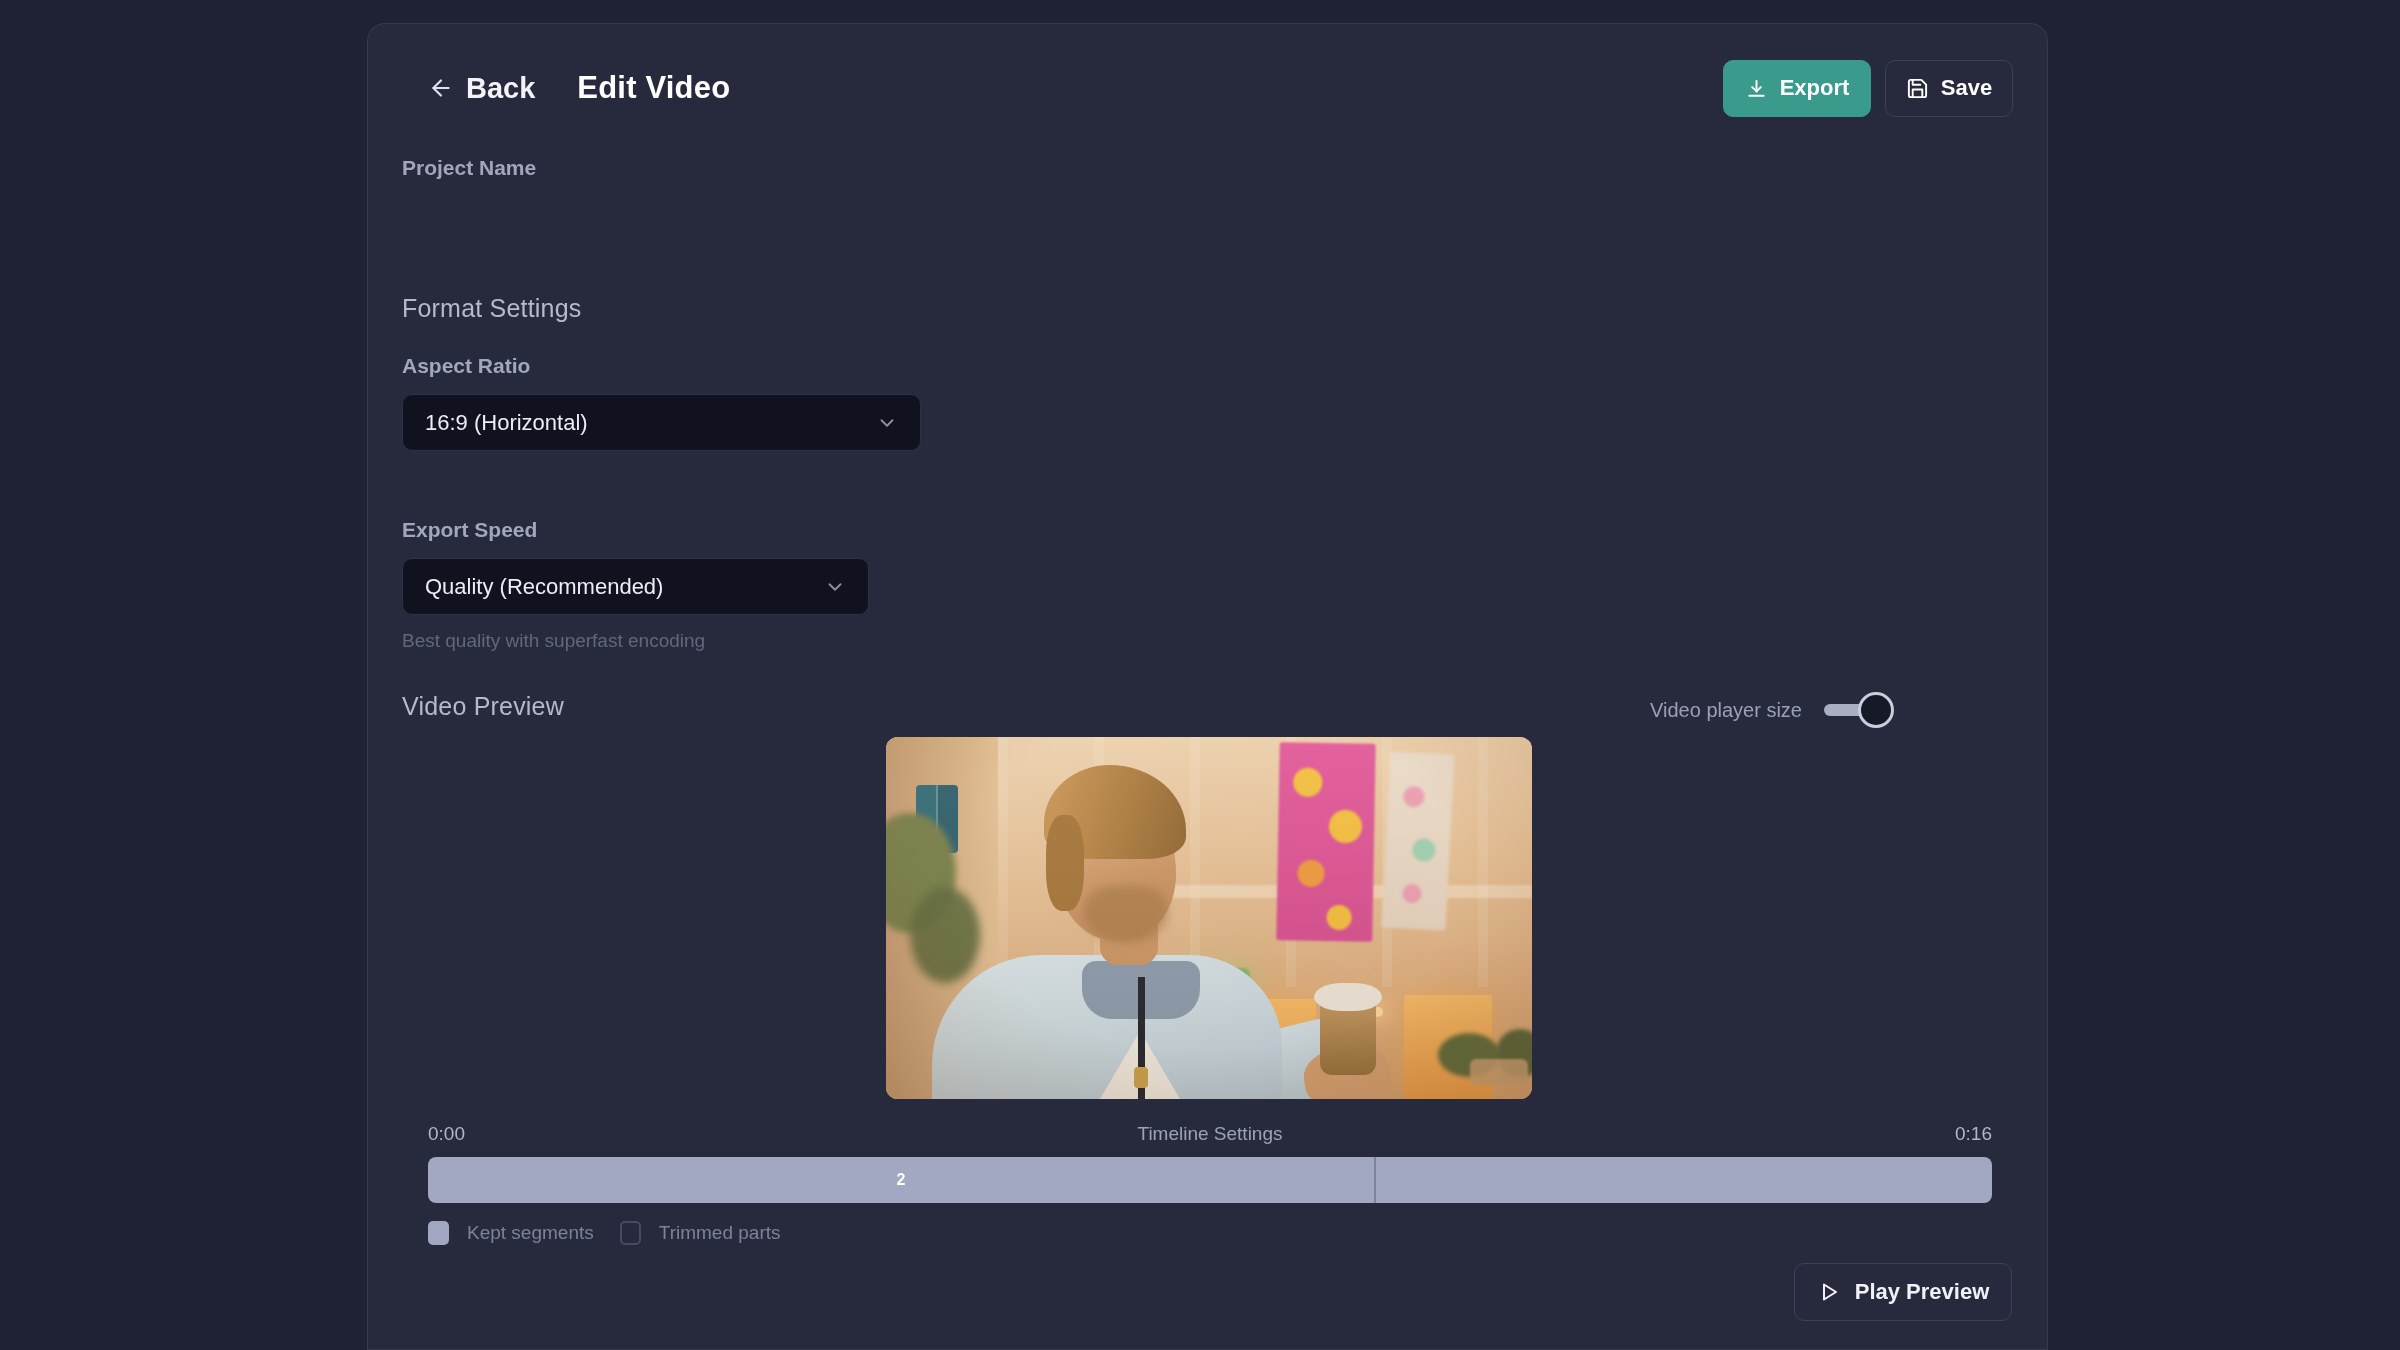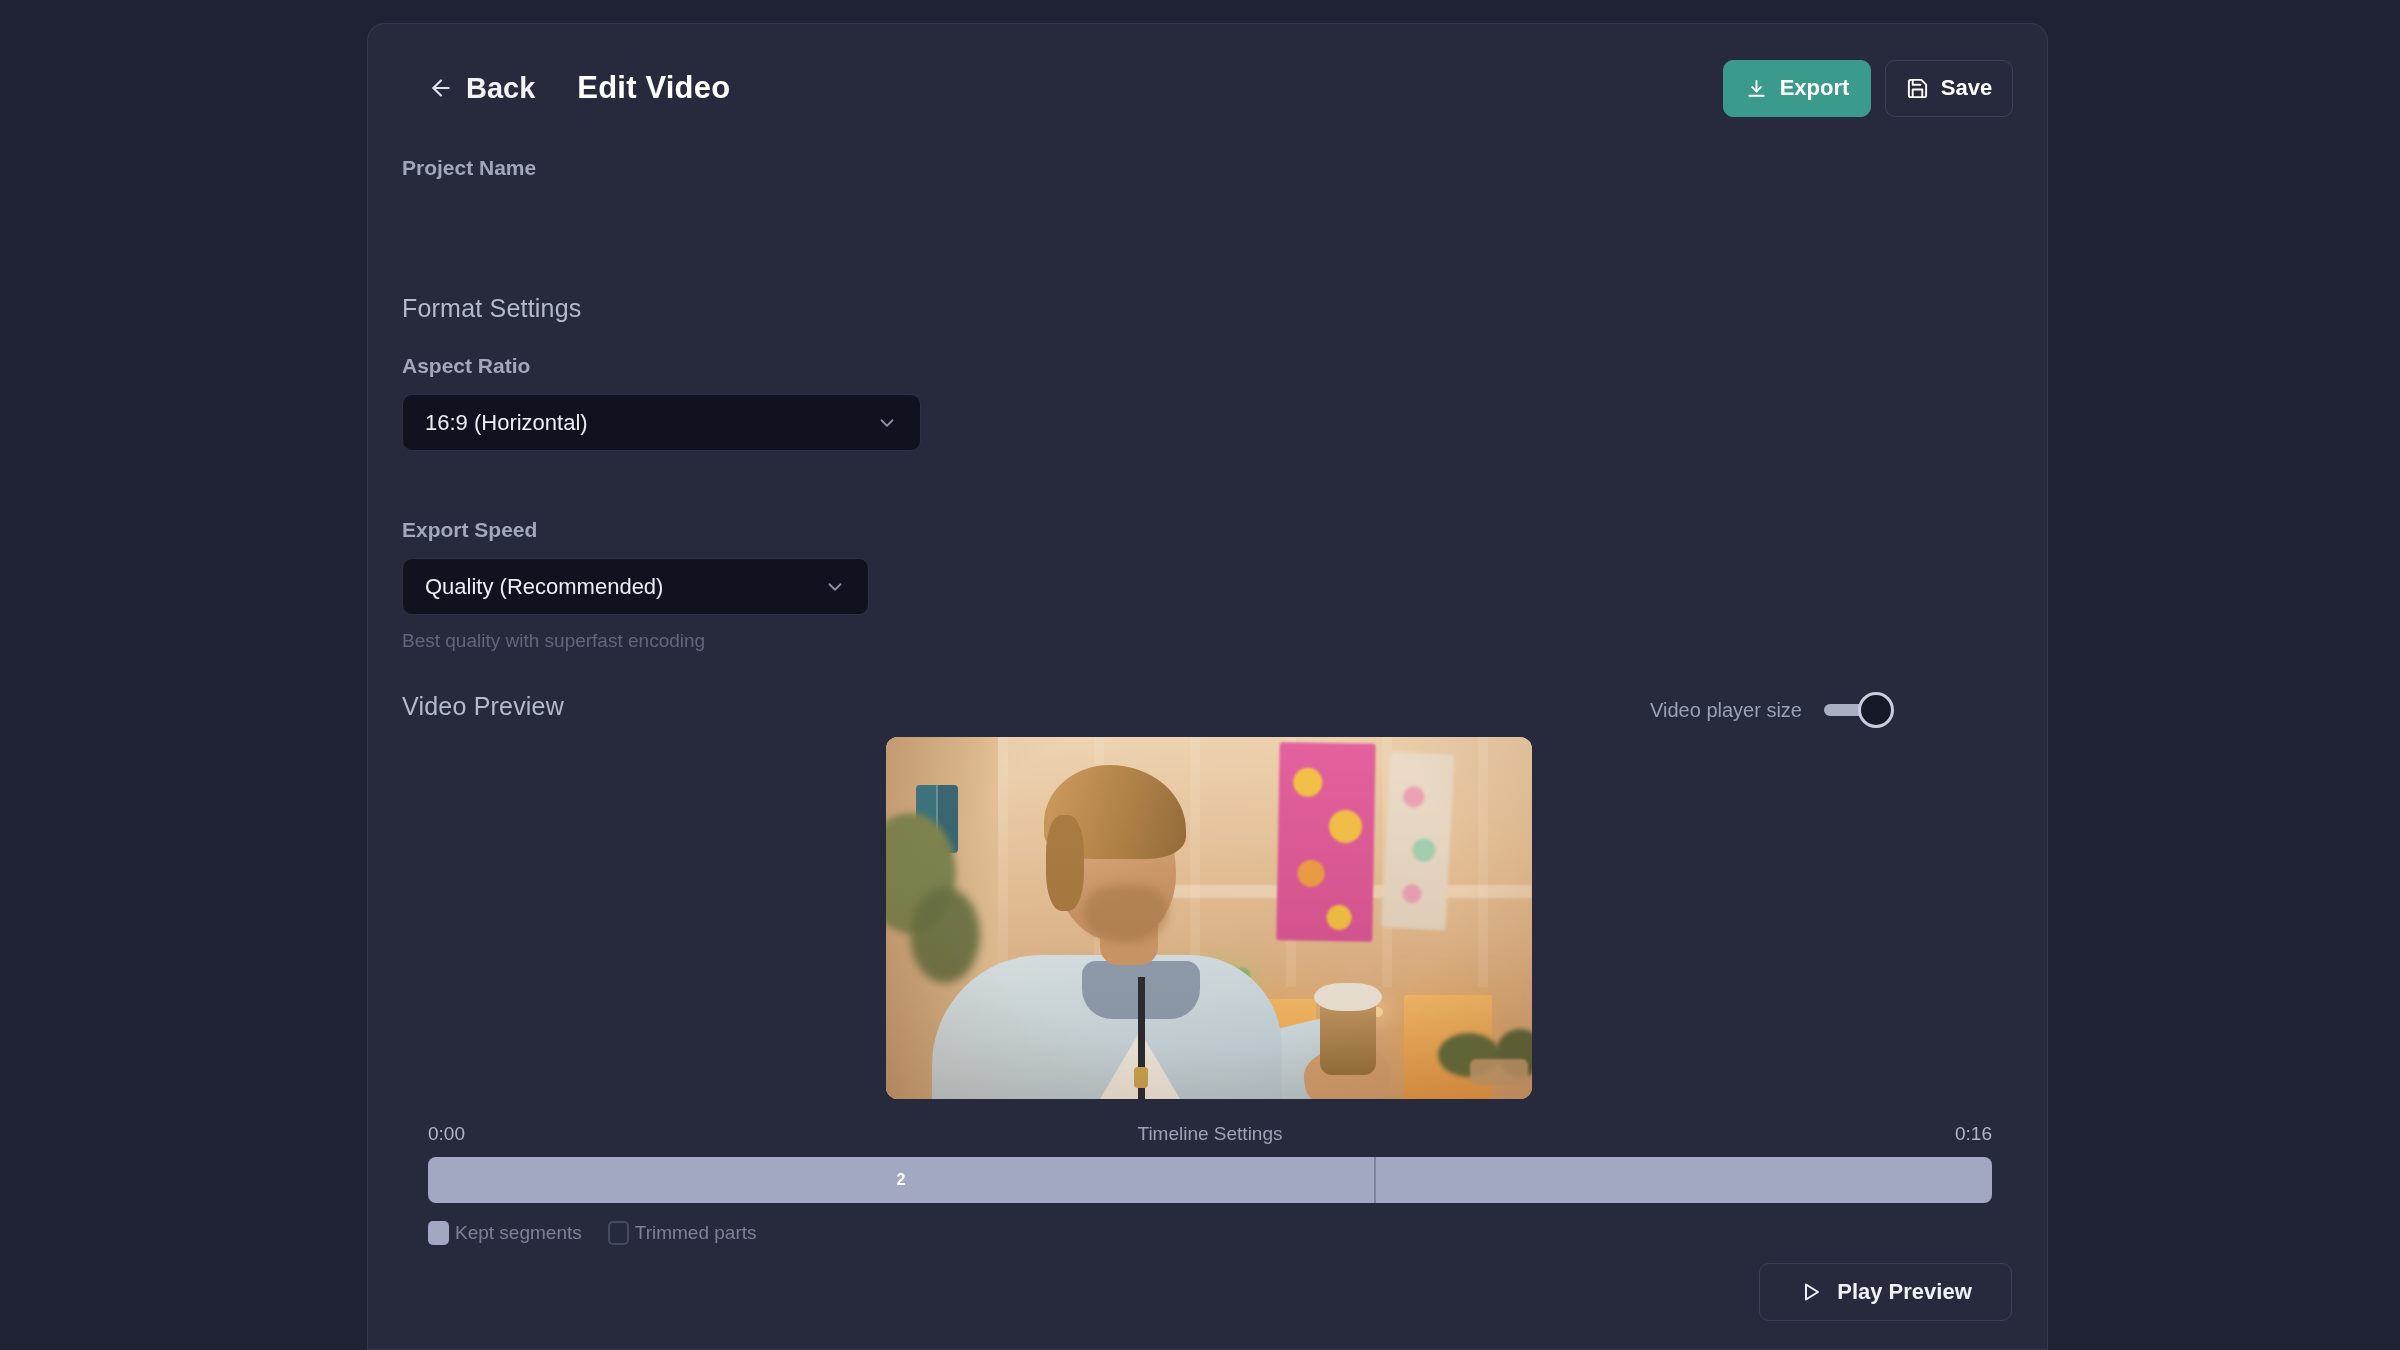--- a/index.html
+++ b/index.html
@@ -190,28 +190,28 @@
   .tl-time.end { text-align: right; }
   .tl-title { flex: 1; text-align: center; color: #9da2b6; font-weight: 500; }
   .tl-bar {
     margin-top: 12px; height: 46px; border-radius: 8px; overflow: hidden;
     display: flex; background: #a2a8c2;
   }
   .tl-seg { position: relative; height: 100%; display: flex; align-items: center; justify-content: center; }
   .tl-seg.first { border-right: 2px solid #7d84a0; }
   .tl-seg-label { font-size: 16px; font-weight: 700; color: #ffffff; }
   .tl-legend { margin-top: 18px; display: flex; align-items: center; gap: 26px; }
-  .legend-item { display: flex; align-items: center; gap: 6px; }
+  .legend-item { display: flex; align-items: center; gap: 18px; }
   .legend-swatch { width: 21px; height: 24px; border-radius: 5px; }
   .legend-swatch.filled { background: #a2a8c2; }
   .legend-swatch.outline { border: 2px solid #454b63; background: transparent; }
   .legend-label { font-size: 19px; color: #7d8298; }
 
   .play-btn {
-    position: absolute; right: 35px; top: 1239px; width: 253px; height: 58px;
+    position: absolute; right: 35px; top: 1239px; width: 218px; height: 58px;
     background: transparent; border: 1px solid #3c415a; border-radius: 10px;
     display: flex; align-items: center; justify-content: center; gap: 14px;
     color: #f0f1f6; font-family: inherit; font-size: 22px; font-weight: 700; cursor: pointer;
   }
   .play-btn svg { stroke: #f0f1f6; }
 </style>
 </head>
 <body>
 
 <div class="card">

